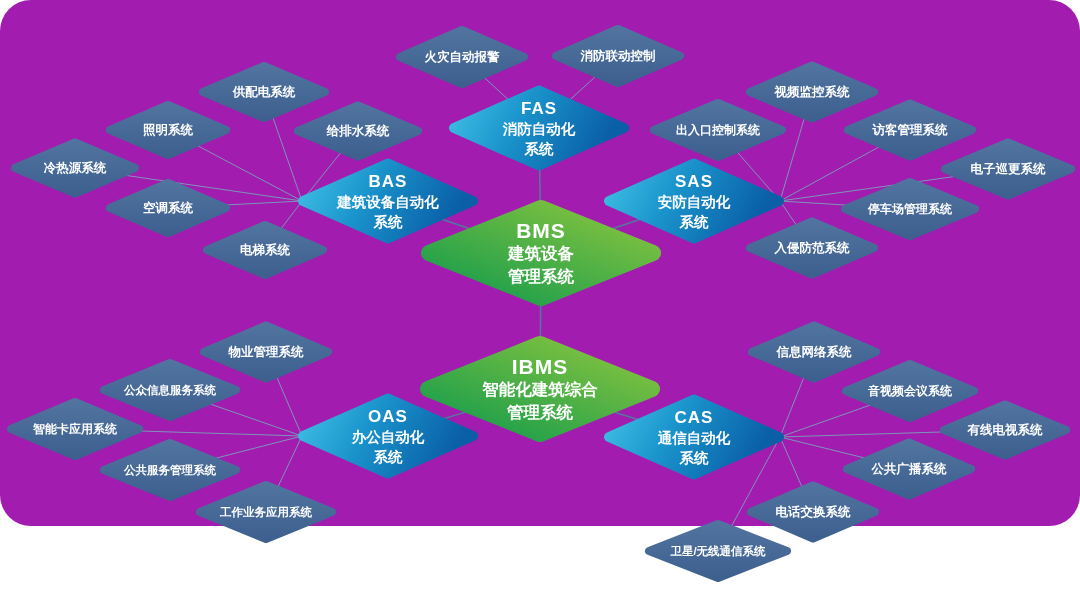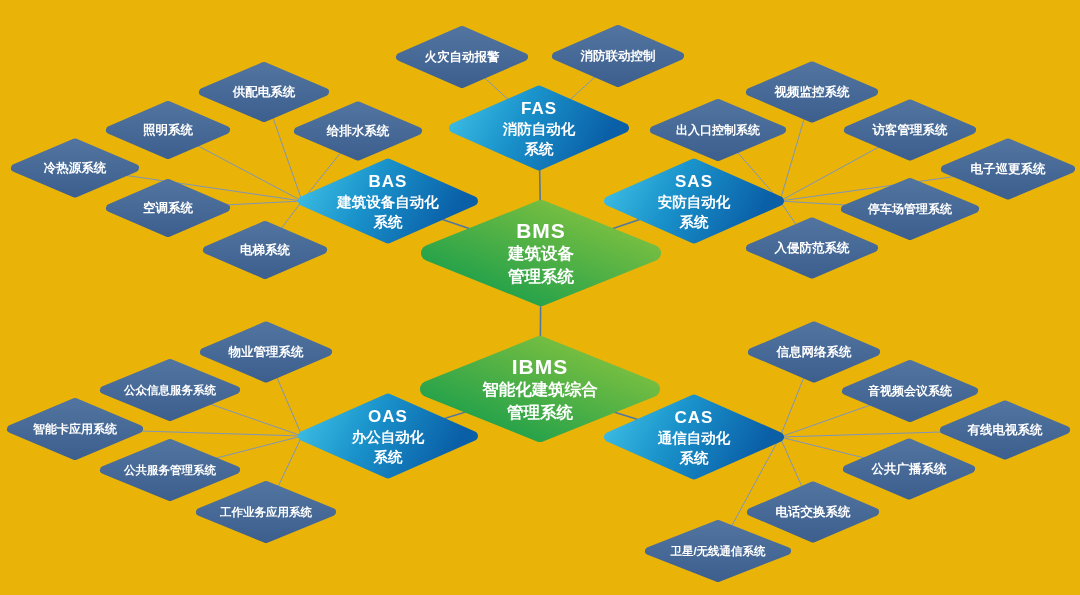--- a/index.html
+++ b/index.html
@@ -7,22 +7,23 @@
     padding: 0;
     background: #ffffff;
     width: 1080px;
     height: 595px;
     overflow: hidden;
     font-family: "Liberation Sans", "DejaVu Sans", sans-serif;
   }
   .stage {
     position: relative;
     width: 1080px;
-    height: 595px;
-    background: #eab308;
+    height: 526px;
+    background: #a21caf;
+    border-radius: 31px;
   }
   svg text {
     font-family: "Liberation Sans", "DejaVu Sans", sans-serif;
     fill: #ffffff;
     font-weight: bold;
     text-anchor: middle;
     dominant-baseline: central;
   }
 </style>
 </head>

